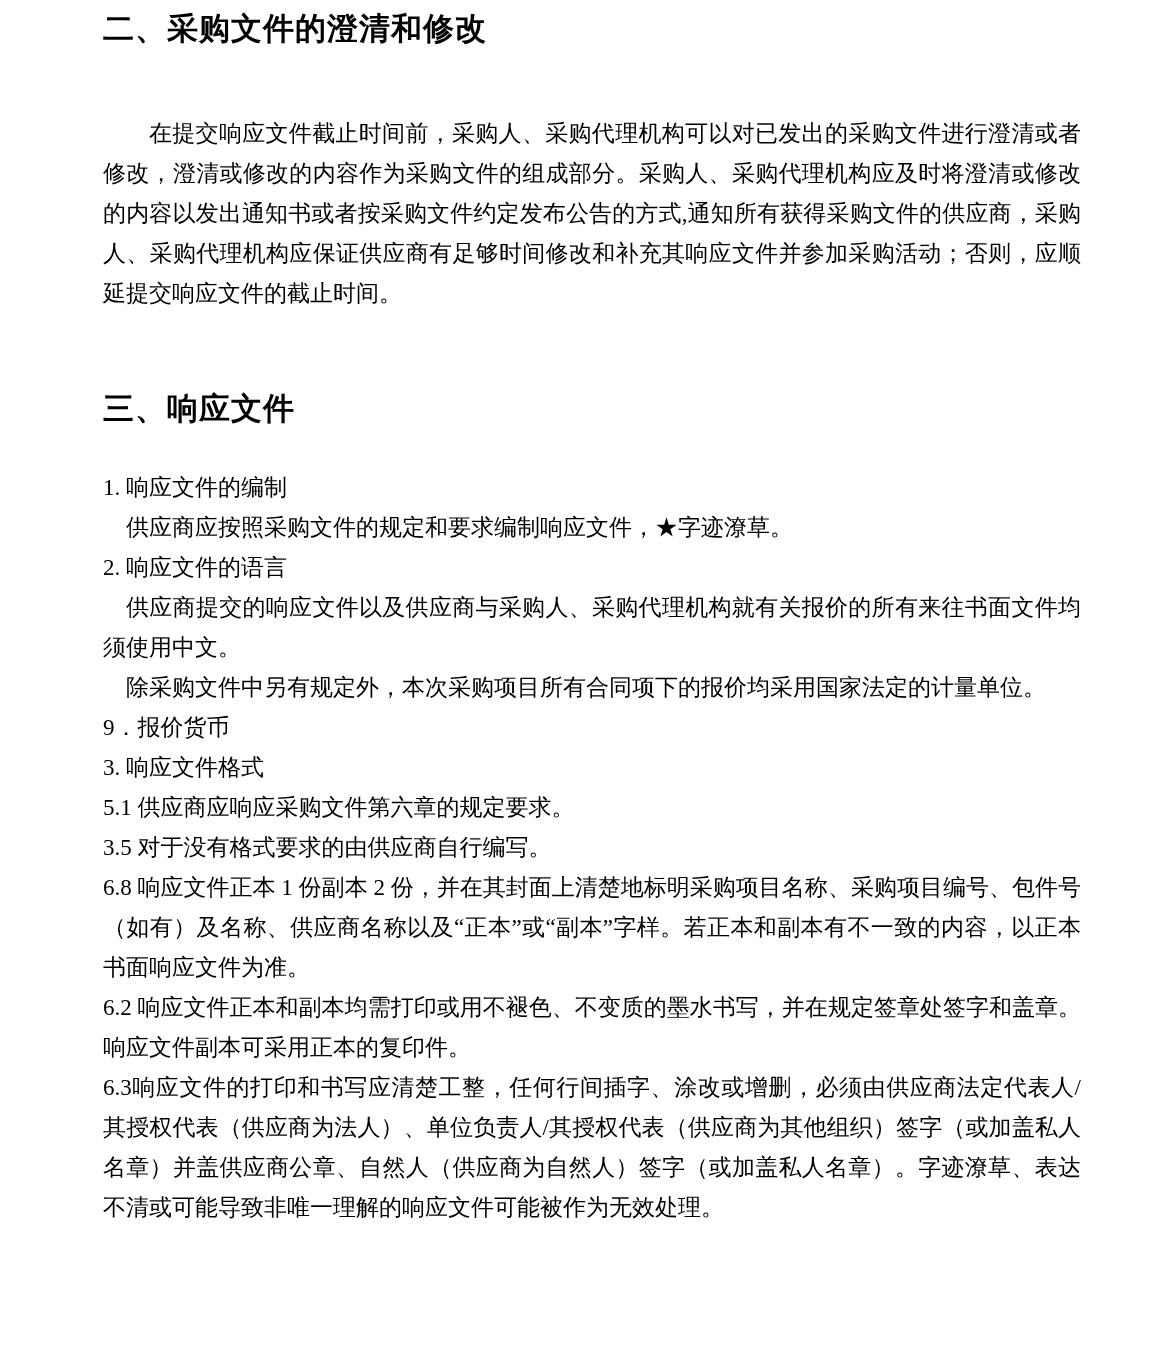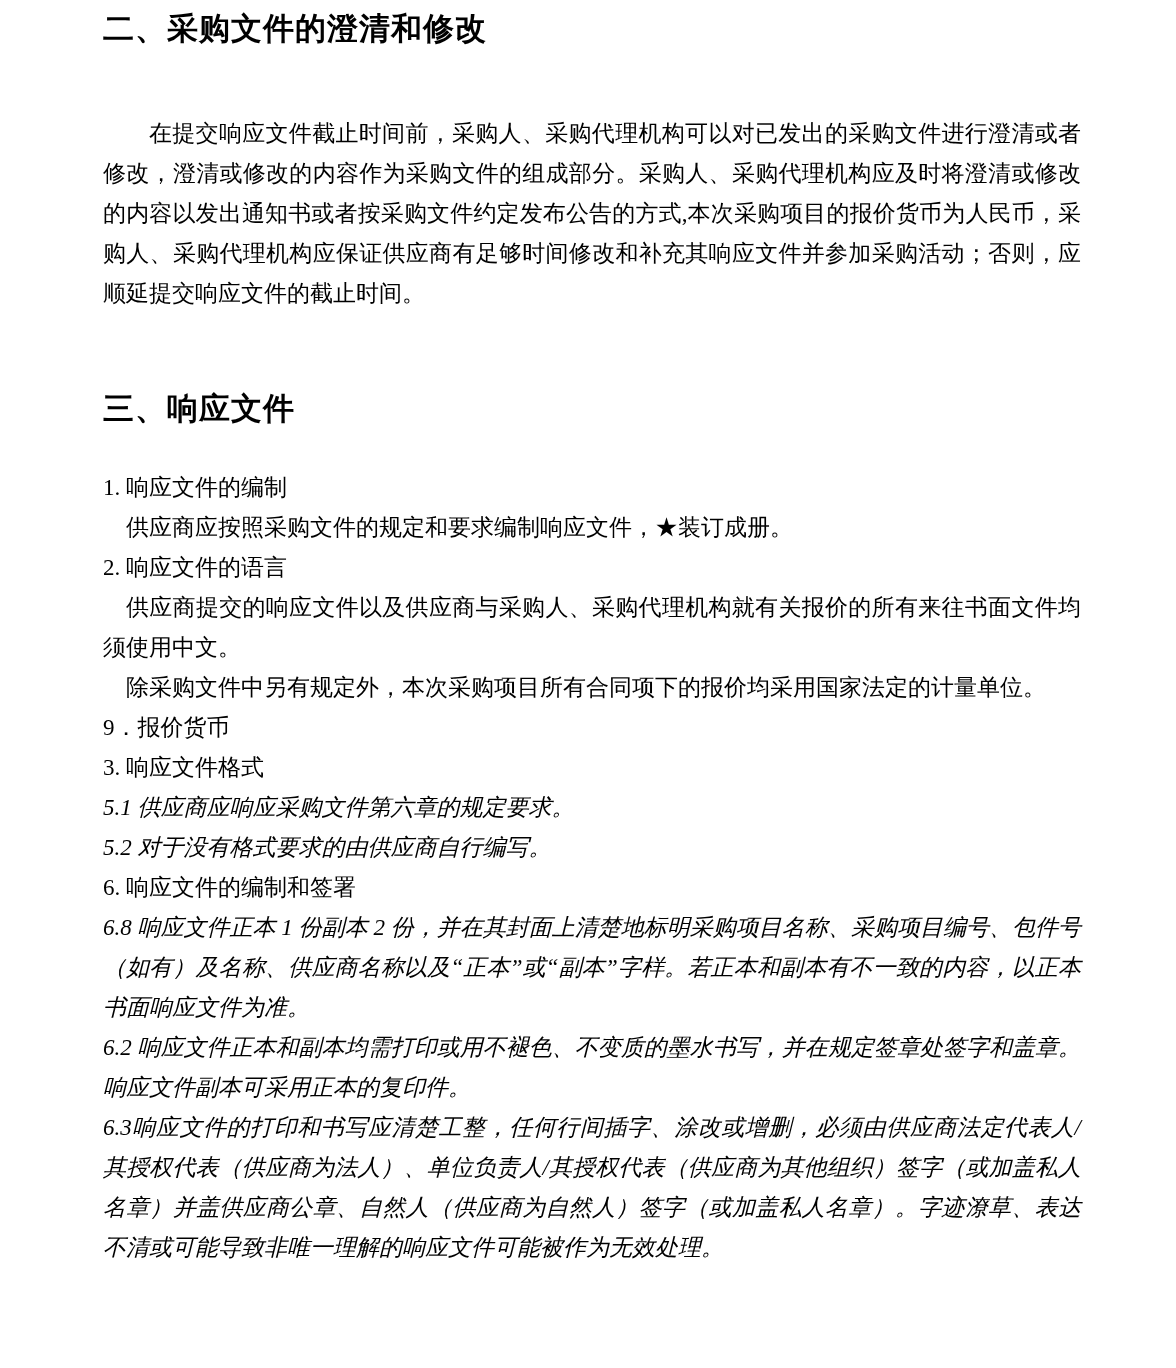--- a/index.html
+++ b/index.html
@@ -44,50 +44,48 @@
     margin: 0;
     text-align: justify;
     text-justify: inter-ideograph;
     text-indent: 23px;
   }
   .clause {
     margin: 0;
     text-align: justify;
     text-justify: inter-ideograph;
     text-indent: 0;
-    font-style: italic;
   }
 </style>
 </head>
 <body>
 
 <div class="page">
 
   <h1 class="h1">二、采购文件的澄清和修改</h1>
 
-  <p class="para">在提交响应文件截止时间前，采购人、采购代理机构可以对已发出的采购文件进行澄清或者修改，澄清或修改的内容作为采购文件的组成部分。采购人、采购代理机构应及时将澄清或修改的内容以发出通知书或者按采购文件约定发布公告的方式,本次采购项目的报价货币为人民币，采购人、采购代理机构应保证供应商有足够时间修改和补充其响应文件并参加采购活动；否则，应顺延提交响应文件的截止时间。</p>
+  <p class="para">在提交响应文件截止时间前，采购人、采购代理机构可以对已发出的采购文件进行澄清或者修改，澄清或修改的内容作为采购文件的组成部分。采购人、采购代理机构应及时将澄清或修改的内容以发出通知书或者按采购文件约定发布公告的方式,通知所有获得采购文件的供应商，采购人、采购代理机构应保证供应商有足够时间修改和补充其响应文件并参加采购活动；否则，应顺延提交响应文件的截止时间。</p>
 
   <h1 class="h1 h1-second">三、响应文件</h1>
 
   <div class="items">
 
     <p class="item-title">1. 响应文件的编制</p>
-    <p class="item-body">供应商应按照采购文件的规定和要求编制响应文件，★装订成册。</p>
+    <p class="item-body">供应商应按照采购文件的规定和要求编制响应文件，★字迹潦草。</p>
 
     <p class="item-title">2. 响应文件的语言</p>
     <p class="item-body">供应商提交的响应文件以及供应商与采购人、采购代理机构就有关报价的所有来往书面文件均须使用中文。</p>
 
     <p class="item-body">除采购文件中另有规定外，本次采购项目所有合同项下的报价均采用国家法定的计量单位。</p>
 
     <p class="item-title">9．报价货币</p>
 
     <p class="item-title">3. 响应文件格式</p>
     <p class="clause">5.1 供应商应响应采购文件第六章的规定要求。</p>
-    <p class="clause">5.2 对于没有格式要求的由供应商自行编写。</p>
+    <p class="clause">3.5 对于没有格式要求的由供应商自行编写。</p>
 
-    <p class="item-title">6. 响应文件的编制和签署</p>
     <p class="clause">6.8 响应文件正本 1 份副本 2 份，并在其封面上清楚地标明采购项目名称、采购项目编号、包件号（如有）及名称、供应商名称以及“正本”或“副本”字样。若正本和副本有不一致的内容，以正本书面响应文件为准。</p>
     <p class="clause">6.2 响应文件正本和副本均需打印或用不褪色、不变质的墨水书写，并在规定签章处签字和盖章。响应文件副本可采用正本的复印件。</p>
     <p class="clause">6.3响应文件的打印和书写应清楚工整，任何行间插字、涂改或增删，必须由供应商法定代表人/其授权代表（供应商为法人）、单位负责人/其授权代表（供应商为其他组织）签字（或加盖私人名章）并盖供应商公章、自然人（供应商为自然人）签字（或加盖私人名章）。字迹潦草、表达不清或可能导致非唯一理解的响应文件可能被作为无效处理。</p>
 
   </div>
 
 </div>
 
 </body></html>

